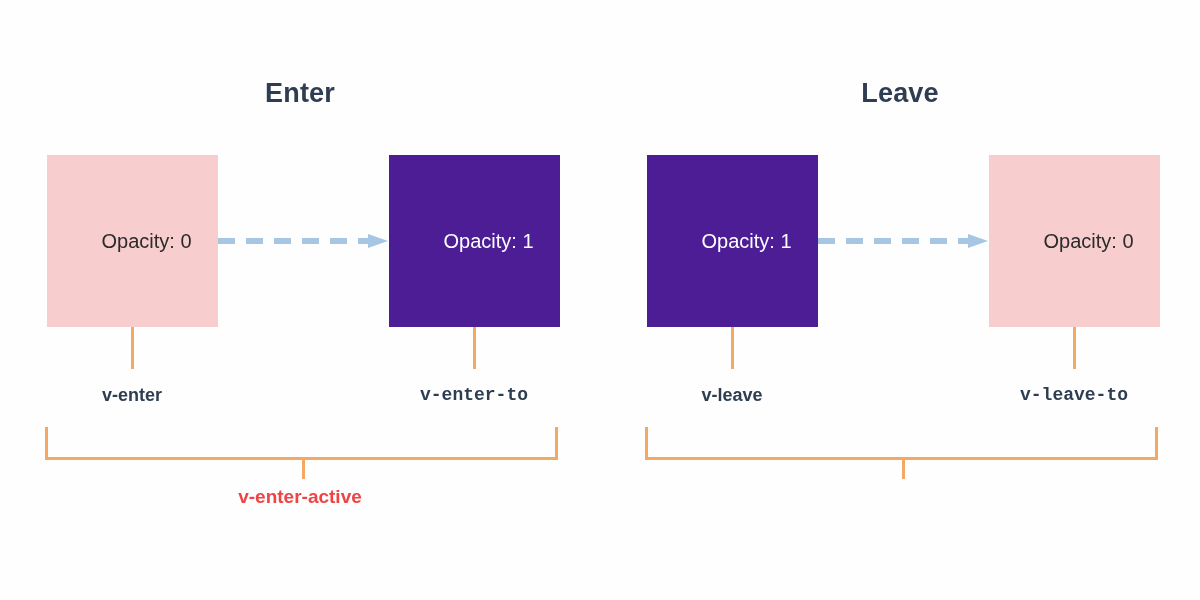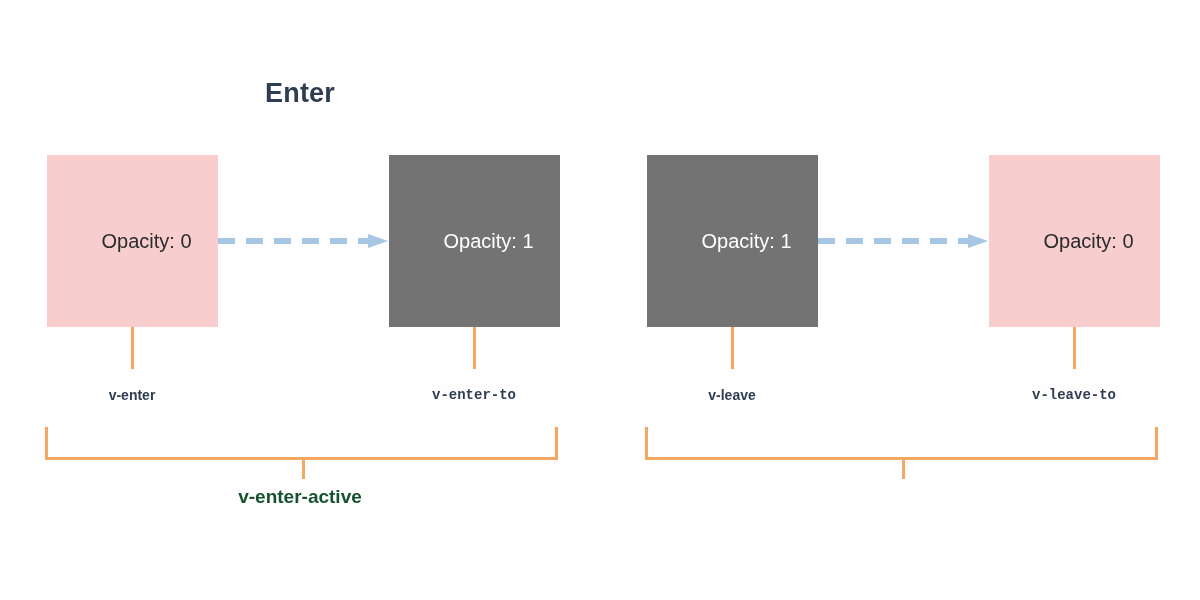--- a/index.html
+++ b/index.html
@@ -60,21 +60,21 @@
     padding-left: 28px;
   }
   .state-box.box-left  { left: 47px; }
   .state-box.box-right { left: 389px; }
 
   .state-box.faded {
     background: #f7cecd;
     color: #2b2b2b;
   }
   .state-box.solid {
-    background: #737373;
+    background: #4c1d95;
     color: #ffffff;
   }
   .box-label {
     display: block;
     pointer-events: none;
   }
 
   
   .arrow {
     position: absolute;
@@ -118,21 +118,21 @@
     top: 327px;
     height: 42px;
   }
   .stem-box.stem-left  { left: 131px; }
   .stem-box.stem-right { left: 473px; }
 
   
   .class-label {
     position: absolute;
     top: 383px;
-    font-size: 14px;
+    font-size: 18px;
     font-weight: bold;
     color: #2e3d51;
     text-align: left;
     line-height: 24px;
     white-space: nowrap;
     transform: translateX(-50%);
   }
   .class-label.label-left  { left: 132px; }
   .class-label.label-right { left: 474px; font-family: Liberation Mono, monospace; }
 
@@ -157,21 +157,21 @@
     background: #f3a963;
   }
   .active-label {
     position: absolute;
     top: 484px;
     left: 0;
     width: 600px;
     text-align: center;
     font-size: 19px;
     font-weight: bold;
-    color: #14532d;
+    color: #ef4444;
     line-height: 25px;
   }
 </style>
 </head>
 <body>
 
 <div id="canvas">
 
   <div class="panel enter-panel">
 
@@ -196,20 +196,21 @@
     <div class="class-label label-left">v-enter</div>
     <div class="class-label label-right">v-enter-to</div>
 
     <div class="bracket"></div>
     <div class="bracket-stem"></div>
     <div class="active-label">v-enter-active</div>
   </div>
 
   <div class="panel leave-panel">
 
+    <div class="panel-title">Leave</div>
 
     <div class="state-box box-left solid">
       <span class="box-label">Opacity: 1</span>
     </div>
 
     <div class="arrow">
       <div class="arrow-line"></div>
       <div class="arrow-head"></div>
     </div>
 

